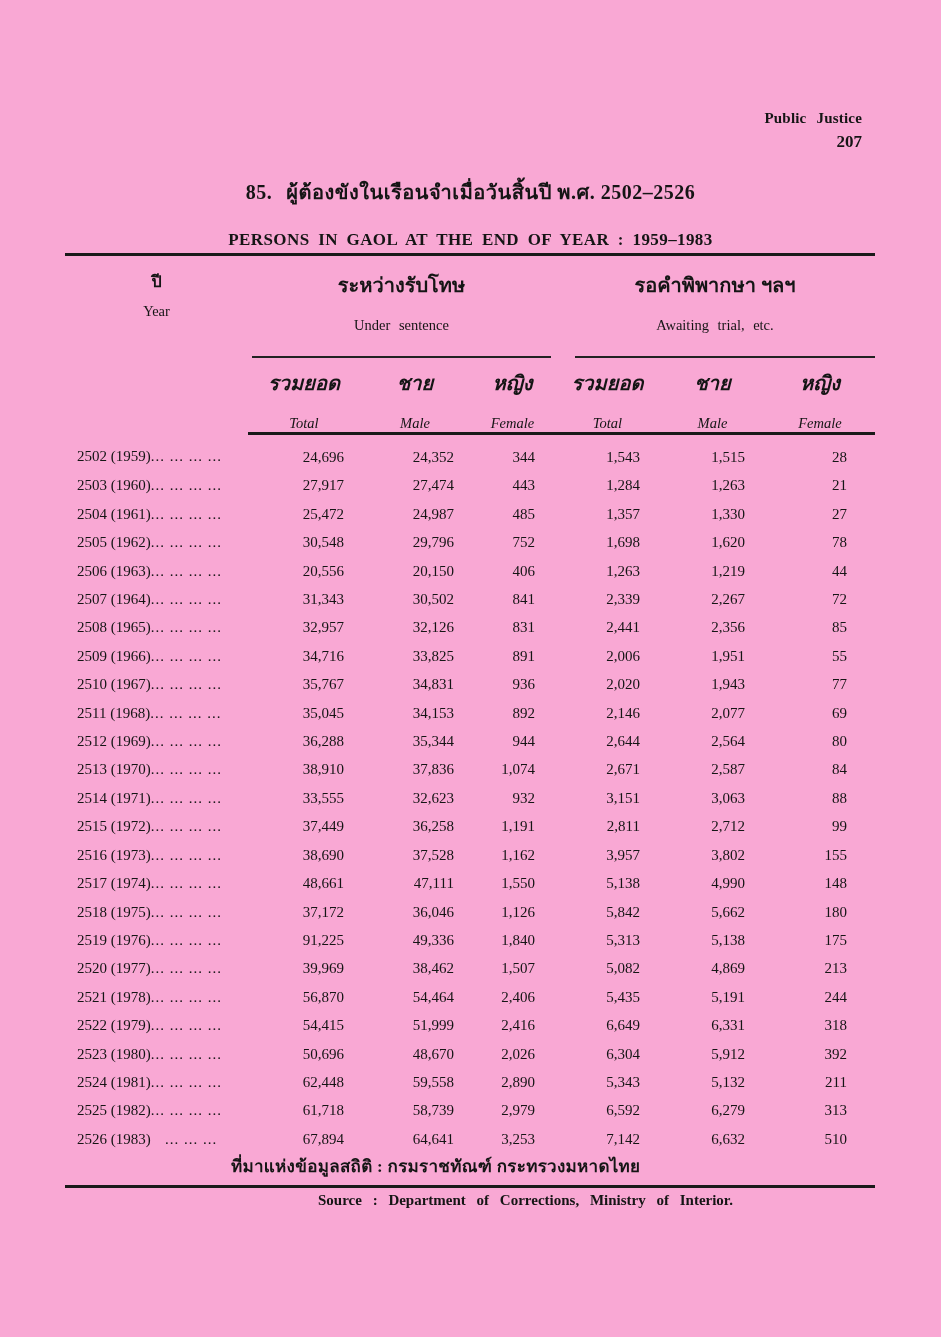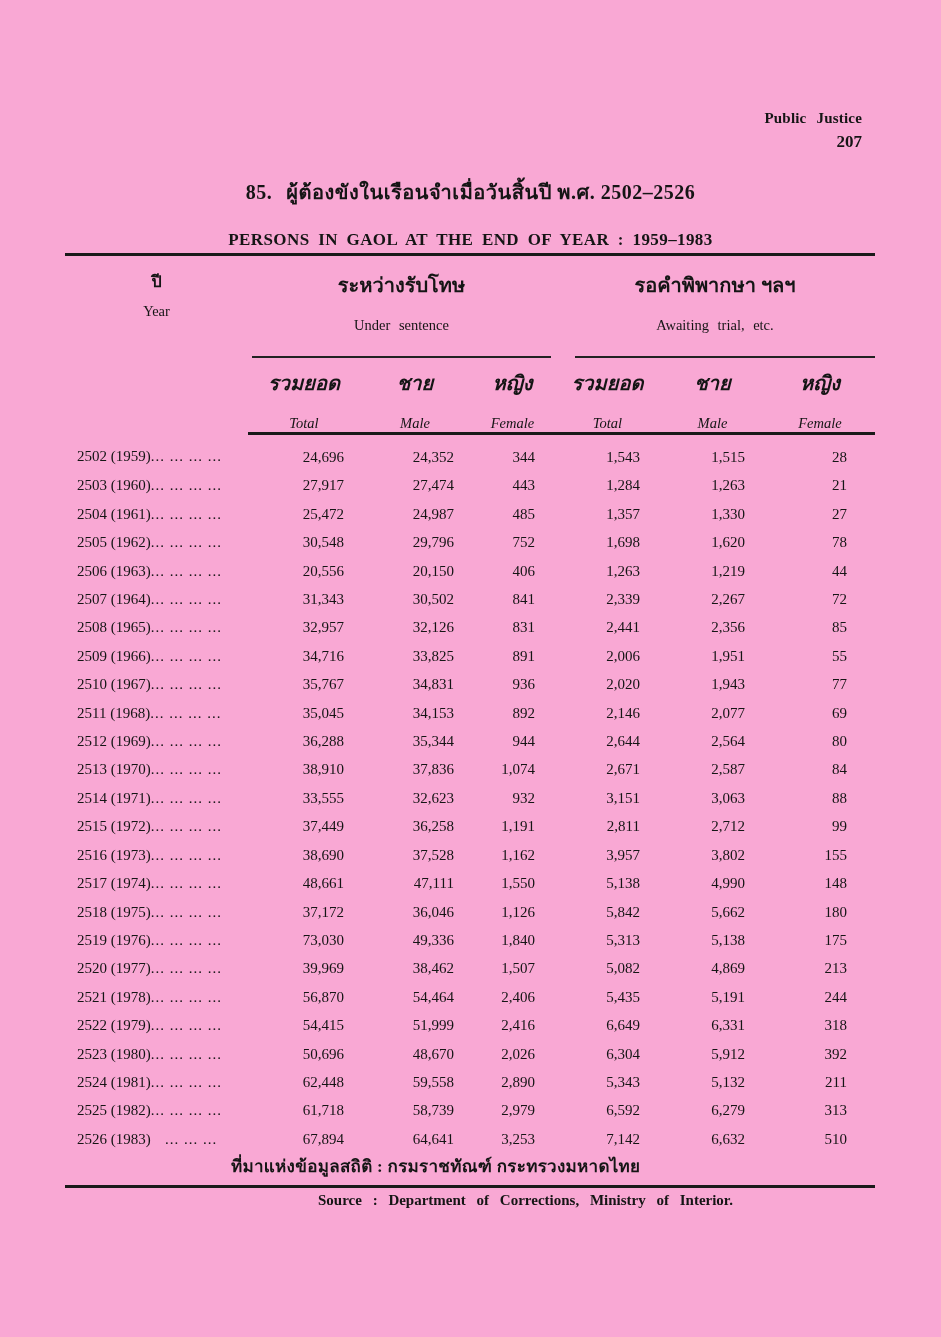--- a/index.html
+++ b/index.html
@@ -320,21 +320,21 @@
     <td class="num c1">37,172</td>
     <td class="num c2">36,046</td>
     <td class="num c3">1,126</td>
     <td class="num c4">5,842</td>
     <td class="num c5">5,662</td>
     <td class="num c6">180</td>
   </tr>
 
   <tr>
     <td class="year-cell"><span class="yr">2519 (1976)</span><span class="leader">... ... ... ...</span></td>
-    <td class="num c1">73,030</td>
+    <td class="num c1">91,225</td>
     <td class="num c2">49,336</td>
     <td class="num c3">1,840</td>
     <td class="num c4">5,313</td>
     <td class="num c5">5,138</td>
     <td class="num c6">175</td>
   </tr>
 
   <tr>
     <td class="year-cell"><span class="yr">2520 (1977)</span><span class="leader">... ... ... ...</span></td>
     <td class="num c1">39,969</td>

